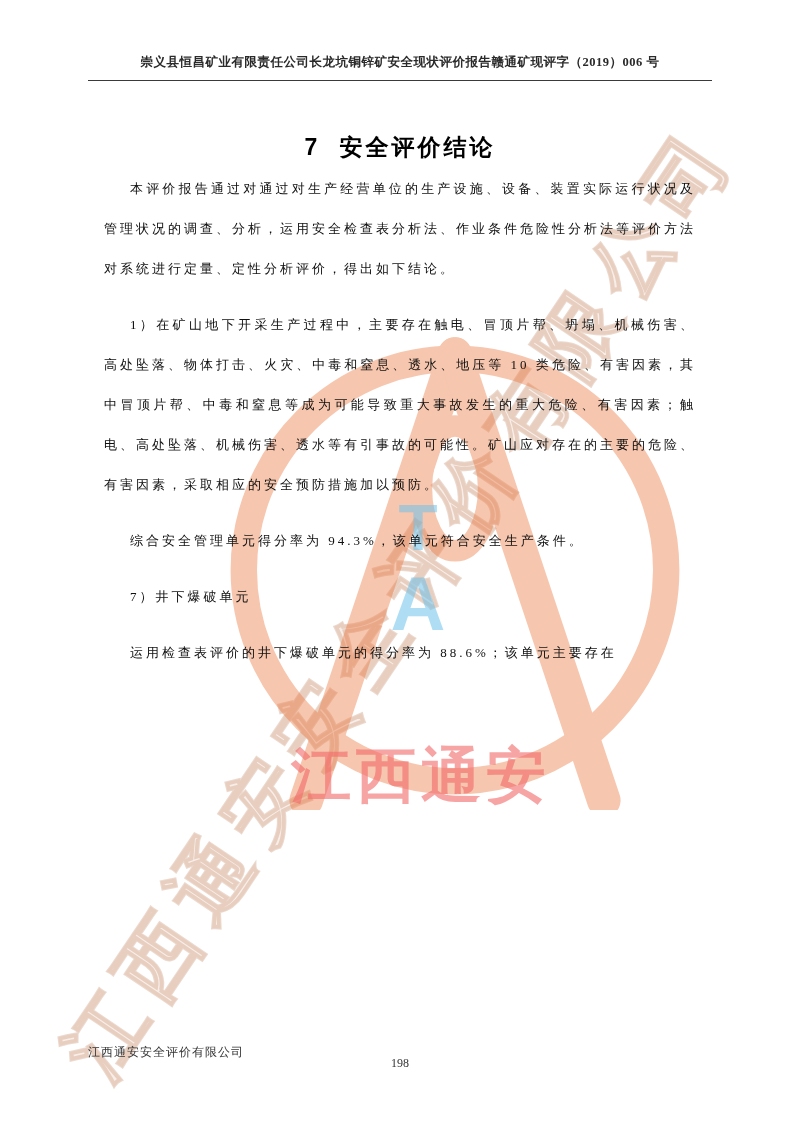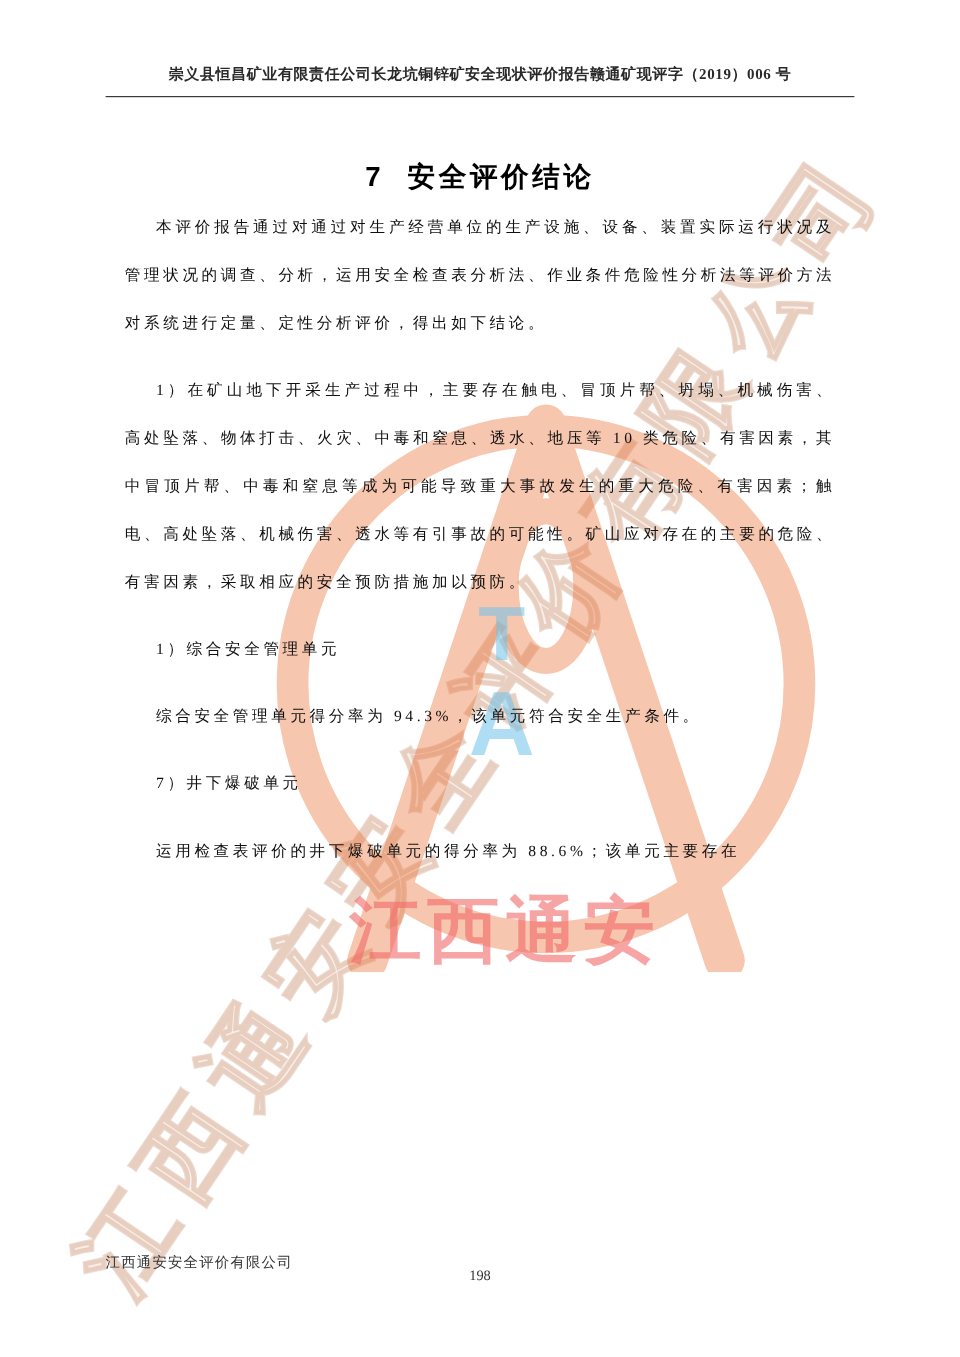--- a/index.html
+++ b/index.html
@@ -88,21 +88,20 @@
 <div class="page-header">
   <span>崇义县恒昌矿业有限责任公司长龙坑铜锌矿安全现状评价报告</span>
   <span>赣通矿现评字（2019）006 号</span>
 </div>
 
 <div class="doc-title">7 安全评价结论</div>
 
 <div class="doc-body" id="doc-body">
     <p class="para">本评价报告通过对通过对生产经营单位的生产设施、设备、装置实际运行状况及管理状况的调查、分析，运用安全检查表分析法、作业条件危险性分析法等评价方法对系统进行定量、定性分析评价，得出如下结论。</p>
     <p class="para">1）在矿山地下开采生产过程中，主要存在触电、冒顶片帮、坍塌、机械伤害、高处坠落、物体打击、火灾、中毒和窒息、透水、地压等 10 类危险、有害因素，其中冒顶片帮、中毒和窒息等成为可能导致重大事故发生的重大危险、有害因素；触电、高处坠落、机械伤害、透水等有引事故的可能性。矿山应对存在的主要的危险、有害因素，采取相应的安全预防措施加以预防。</p>
-    <p class="para">1）综合安全管理单元</p>
     <p class="para">综合安全管理单元得分率为 94.3%，该单元符合安全生产条件。</p>
     <p class="para">7）井下爆破单元</p>
     <p class="para">运用检查表评价的井下爆破单元的得分率为 88.6%；该单元主要存在</p>
   </div>
 
 <div class="page-footer">
   <span class="footer-company">江西通安安全评价有限公司</span>
   <span class="footer-page-number">198</span>
 </div>
 

